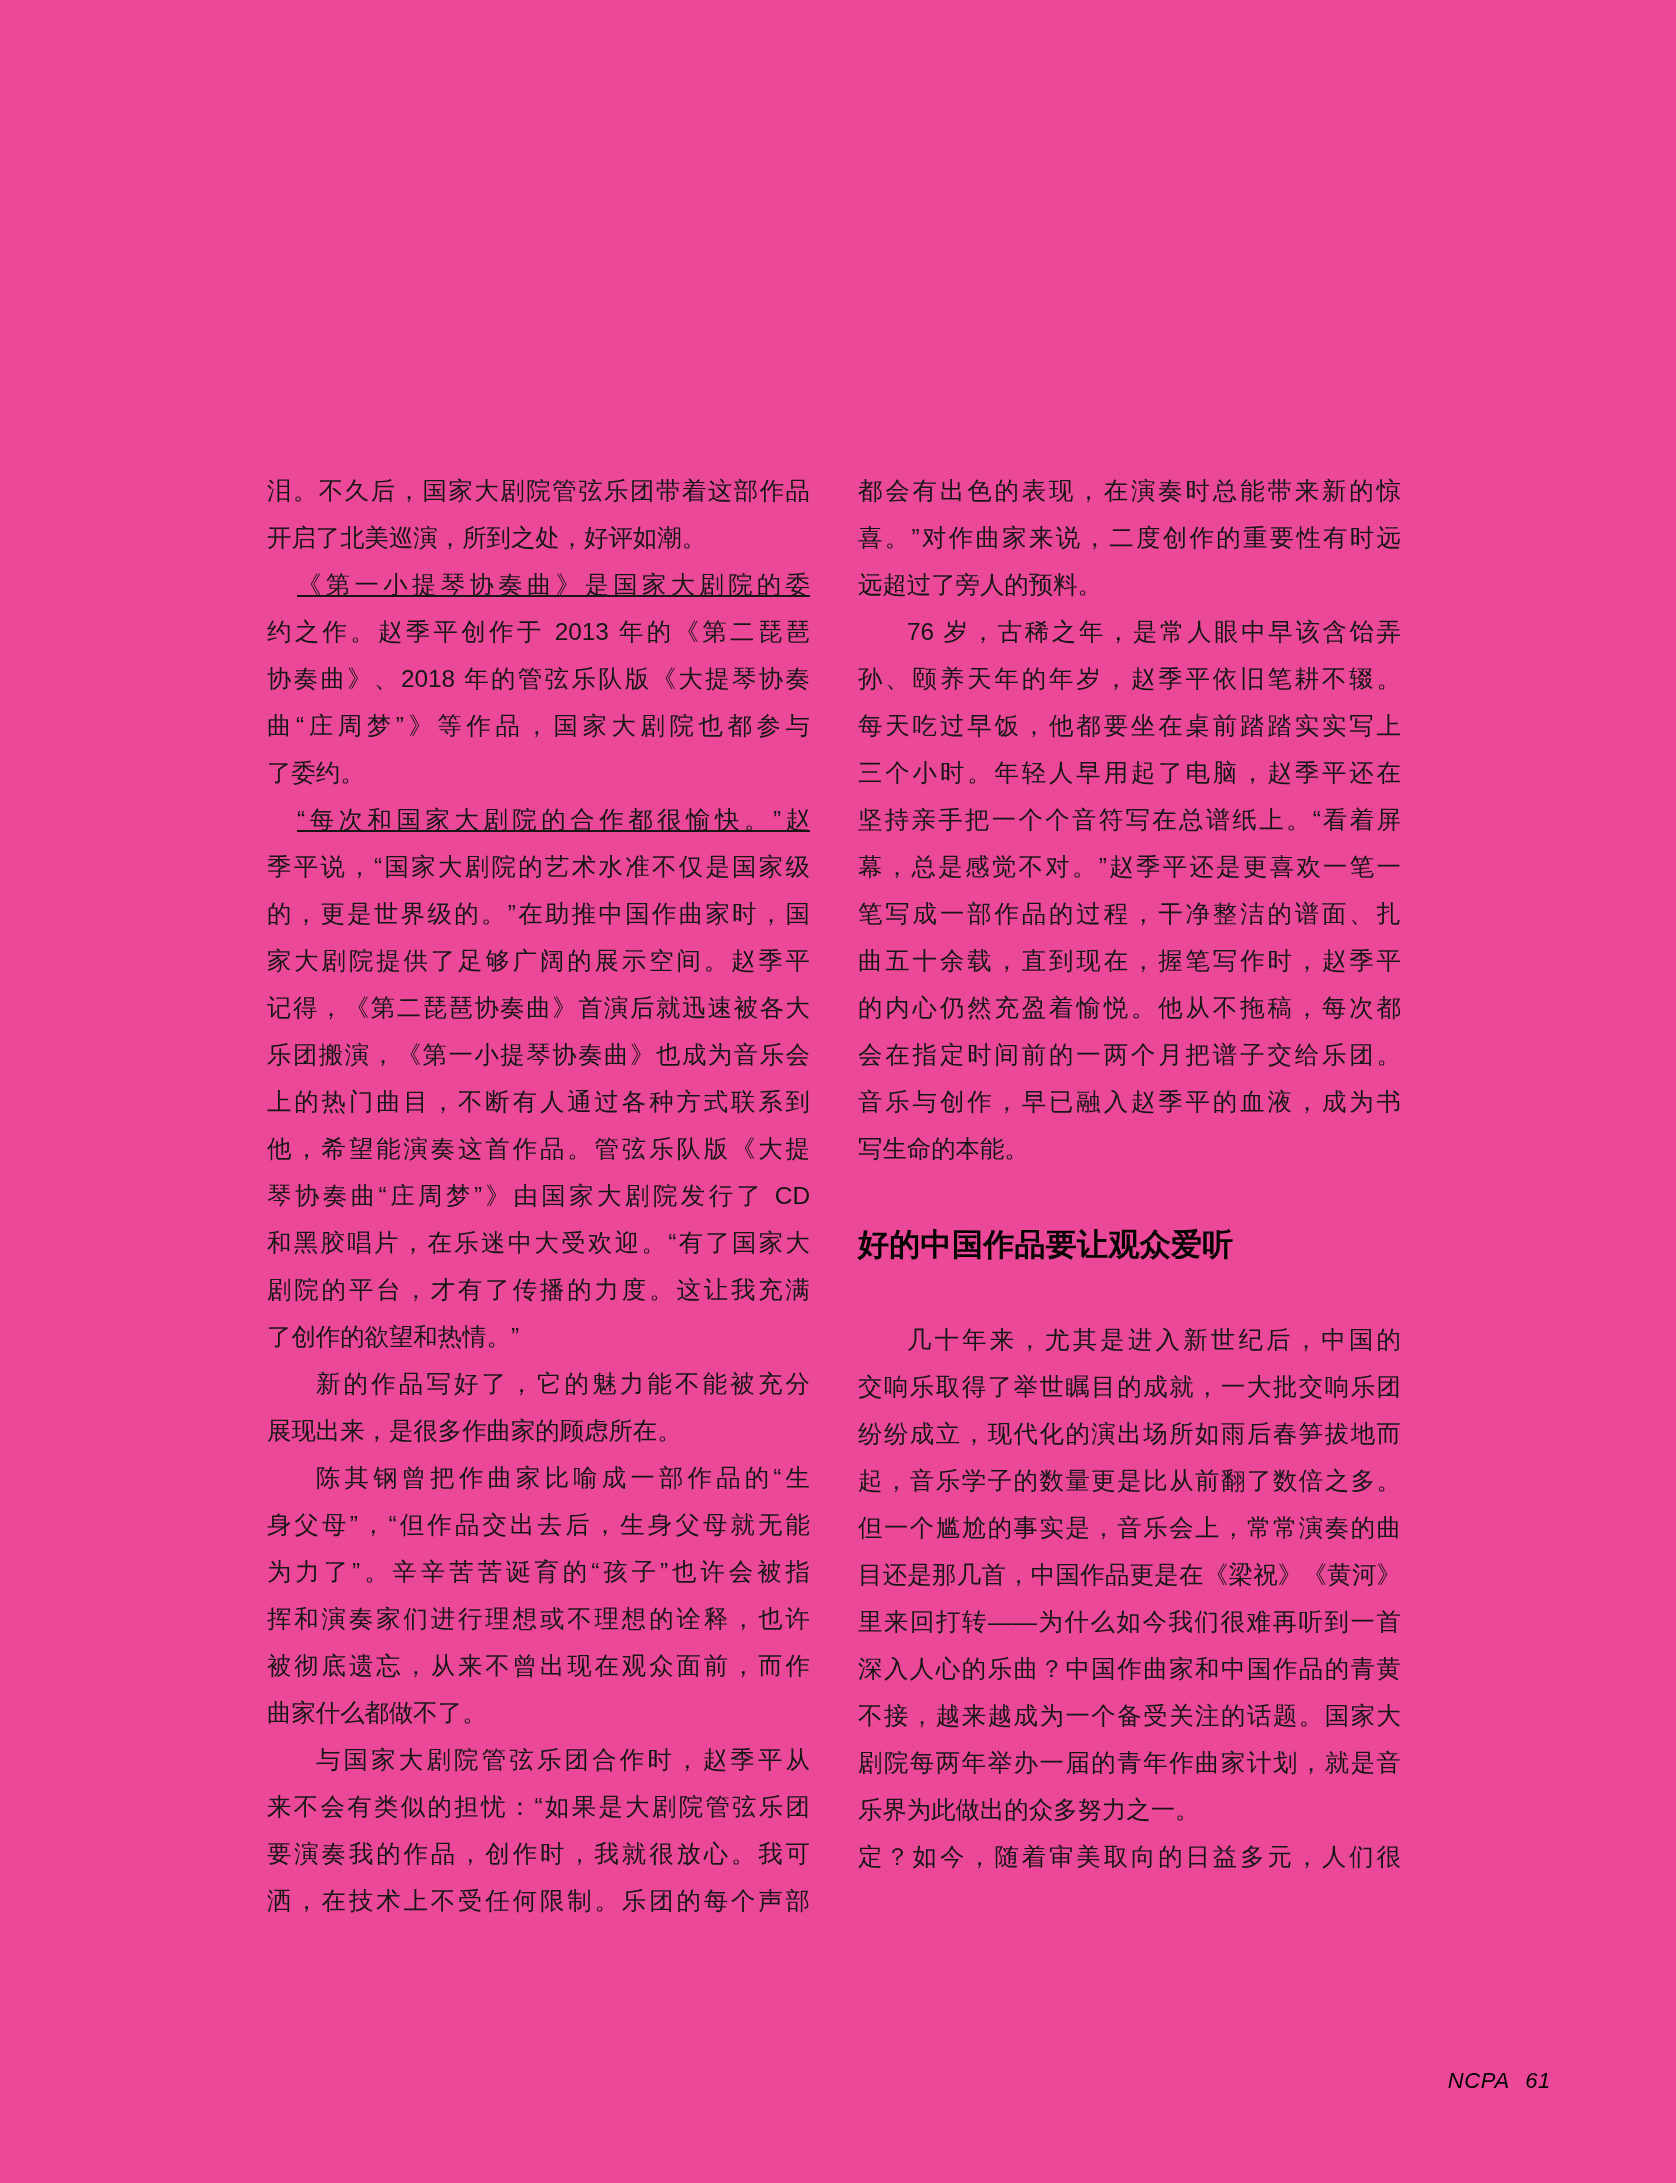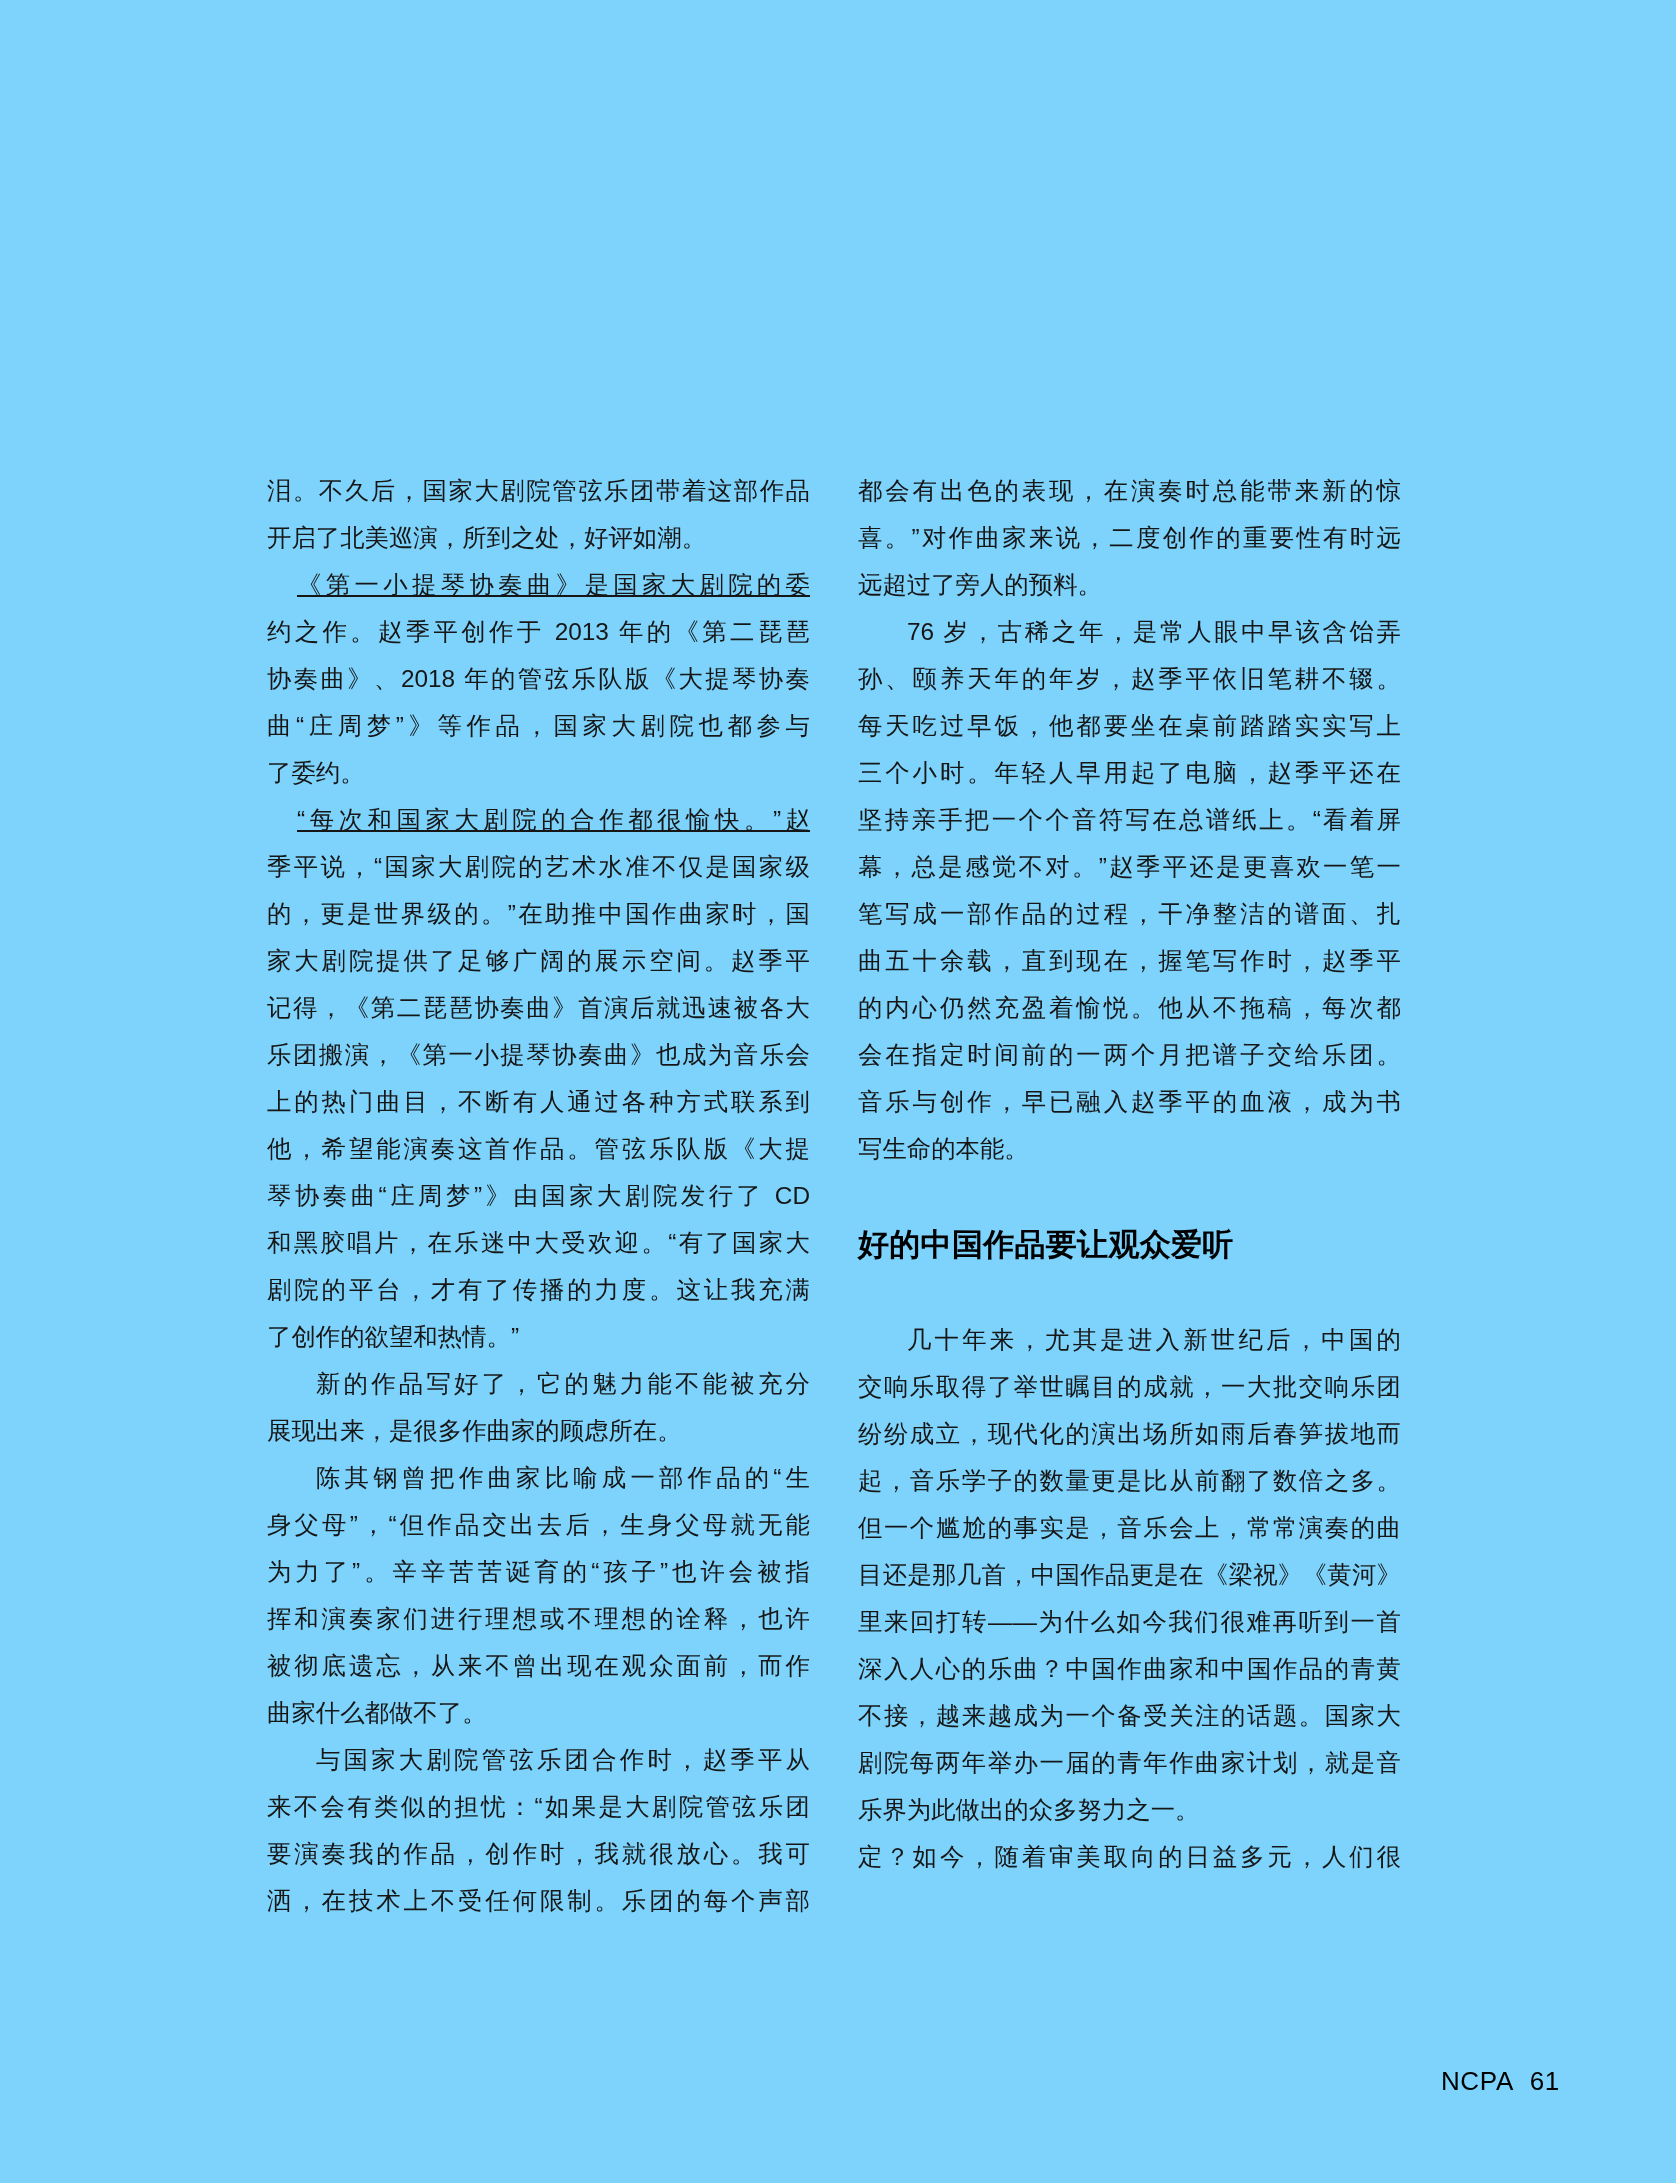--- a/index.html
+++ b/index.html
@@ -4,21 +4,21 @@
 <style>
   html, body {
     margin: 0;
     padding: 0;
     background: #ffffff;
   }
   .page {
     position: relative;
     width: 1676px;
     height: 2183px;
-    background: #7dd3fc;
+    background: #ec4899;
     overflow: hidden;
     font-family: "Liberation Sans", sans-serif;
     color: #161616;
   }
   .col {
     position: absolute;
     top: 467px;
     width: 543px;
   }
   #col-left  { left: 267px; }
@@ -42,26 +42,27 @@
     font-weight: 900;
     color: #000000;
     margin: 57px 0 55px 0;
     text-align: center;
     text-align-last: left;
     letter-spacing: 0.3px;
   }
   .footer {
     position: absolute;
     top: 2066px;
-    right: 116px;
-    font-size: 26px;
+    right: 125px;
+    font-size: 22px;
     line-height: 30px;
     color: #000000;
     word-spacing: 9.2px;
     letter-spacing: 0.7px;
+    font-style: italic;
   }
 </style>
 </head>
 <body>
 
 <div class="page">
   <div class="col" id="col-left">
       <div class="line">泪。不久后，国家大剧院管弦乐团带着这部作品</div>
       <div class="line last">开启了北美巡演，所到之处，好评如潮。</div>
       <div class="line indq">《第一小提琴协奏曲》是国家大剧院的委</div>

